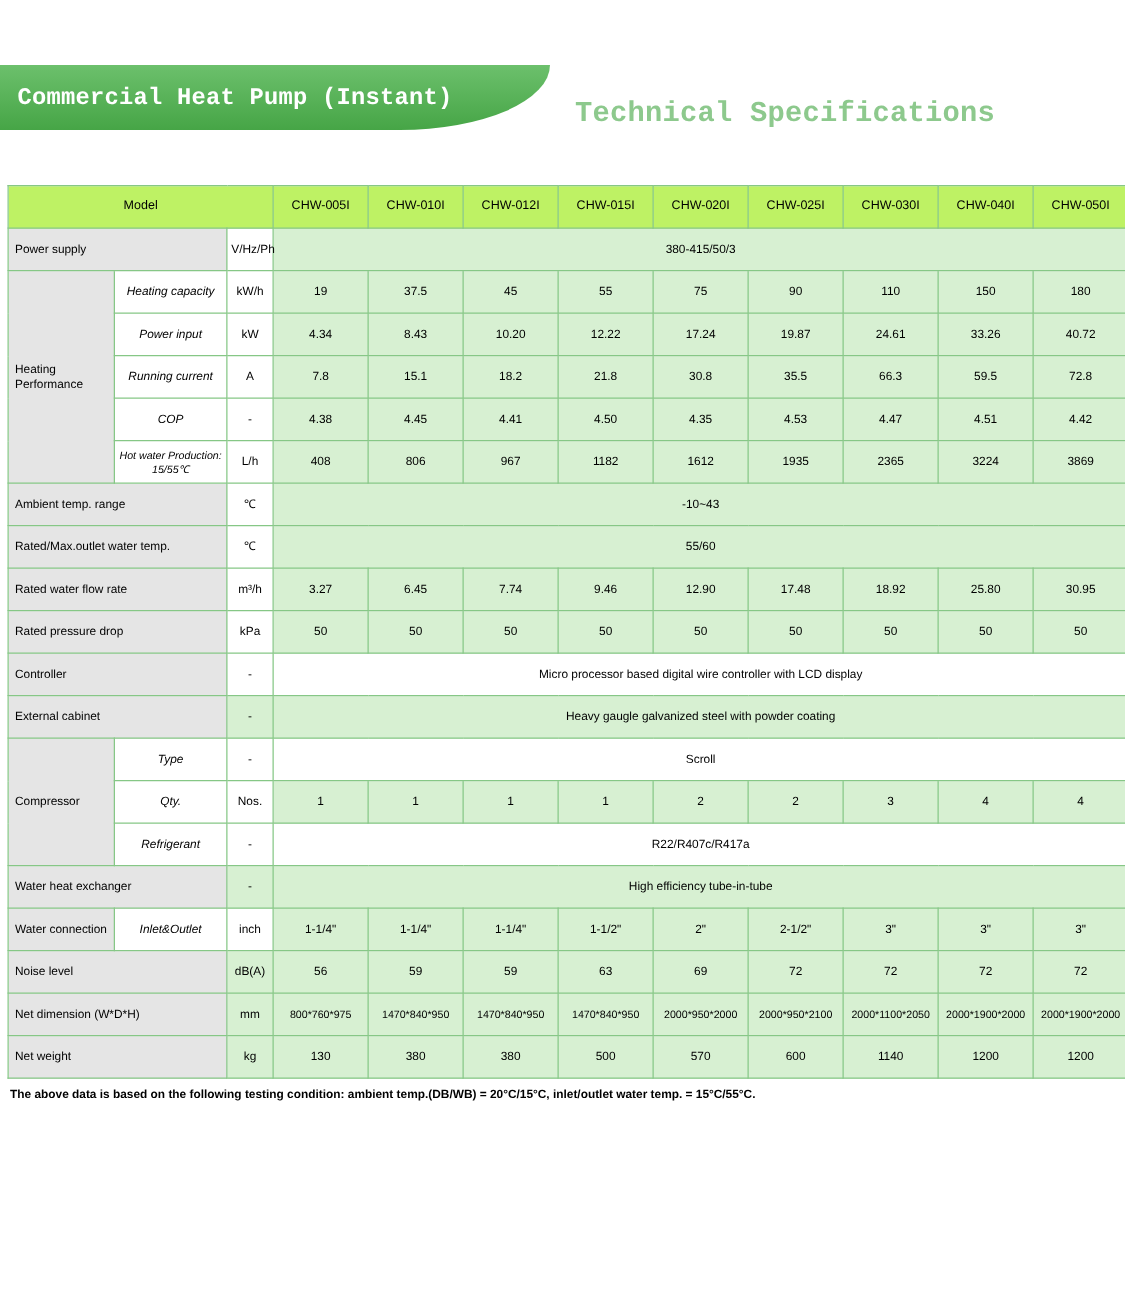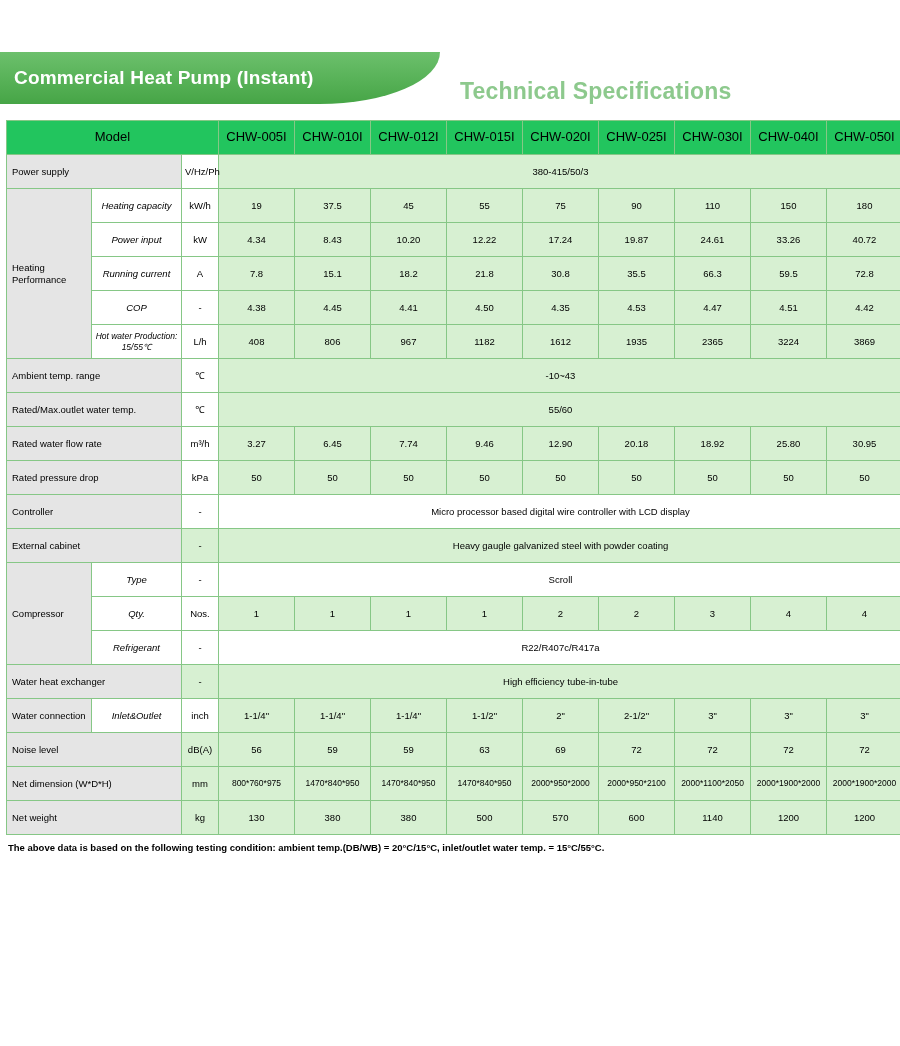--- a/index.html
+++ b/index.html
@@ -12,21 +12,22 @@
     height: 1046px;
     font-family: "Liberation Sans", sans-serif;
     color: #000;
     position: relative;
     overflow: hidden;
   }
 
   
   .header {
     position: relative;
-    height: 120px;
+    height: 148px;
+    font-family: Liberation Mono, monospace;
   }
   .header-banner {
     position: absolute;
     left: 0;
     top: 52px;
     width: 440px;
     height: 52px;
     background: #5cb85c;
     background: linear-gradient(180deg, #6cc06c 0%, #46a546 100%);
     border-radius: 0 0 120px 0 / 0 0 52px 0;
@@ -74,23 +75,23 @@
     text-align: left !important;
     padding-left: 5px !important;
     background: #e5e5e5;
   }
   .lbl-c {
     text-align: center !important;
     background: #ffffff;
     font-style: italic;
   }
   .hdr td {
-    background: #22c55e;
+    background: #bef264;
     font-weight: bold;
-    font-size: 13px;
+    font-size: 10px;
   }
   .g {
     background: #d7f0d2;
   }
   .w {
     background: #ffffff;
   }
   .unit {
     background: #ffffff;
   }
@@ -243,21 +244,21 @@
     </tr>
 
     <tr>
       <td class="lbl" colspan="2">Rated water flow rate</td>
       <td class="unit">m³/h</td>
       <td class="g">3.27</td>
       <td class="g">6.45</td>
       <td class="g">7.74</td>
       <td class="g">9.46</td>
       <td class="g">12.90</td>
-      <td class="g">20.18</td>
+      <td class="g">17.48</td>
       <td class="g">18.92</td>
       <td class="g">25.80</td>
       <td class="g">30.95</td>
     </tr>
 
     <tr>
       <td class="lbl" colspan="2">Rated pressure drop</td>
       <td class="unit">kPa</td>
       <td class="g">50</td>
       <td class="g">50</td>

